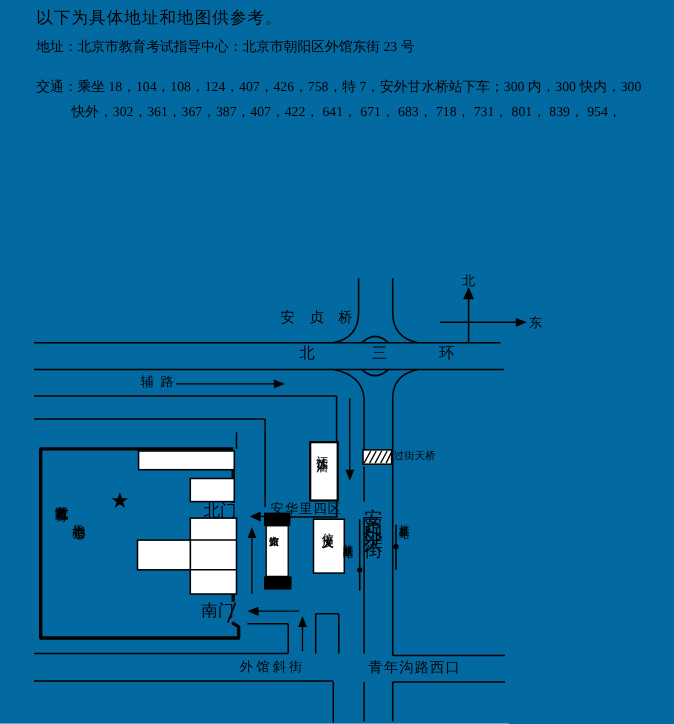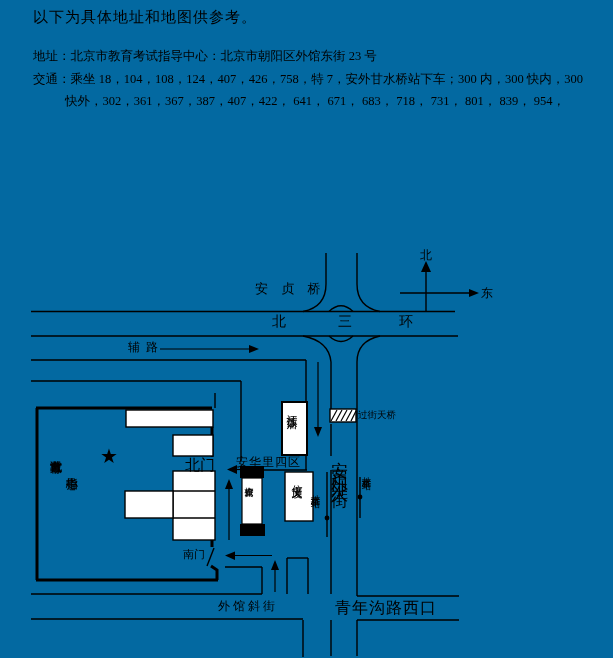--- a/index.html
+++ b/index.html
@@ -3,21 +3,21 @@
 <meta charset="utf-8">
 <style>
   html,body{margin:0;padding:0;background:#ffffff;}
   .page{
     position:relative;width:613px;height:658px;background:#0369a1;
     font-family:"Liberation Serif","DejaVu Serif",serif;color:#000;overflow:hidden;
   }
   .lbl{position:absolute;white-space:pre;line-height:1.05;}
   .v{writing-mode:vertical-rl;text-orientation:upright;}
   .title{left:33px;top:10px;font-size:15px;letter-spacing:1px;}
-  .addr{left:33px;top:50px;font-size:12.5px;}
+  .addr{left:33px;top:36px;font-size:12.5px;}
   .transport{position:absolute;left:33px;top:71px;font-size:12.5px;}
   .transport .tline{height:22px;white-space:pre;}
   .transport .tline.cont{padding-left:32px;}
   svg{position:absolute;left:0;top:0;}
   .map-label{position:absolute;white-space:pre;line-height:1;}
 </style>
 </head>
 <body>
 
 <div class="page">
@@ -140,25 +140,25 @@
     </g>
   </svg>
 
   <div class="map-label" style="left:255px;top:282px;font-size:13px;letter-spacing:5px;">安 贞 桥</div>
   <div class="map-label" style="left:272px;top:315px;font-size:14px;">北</div>
   <div class="map-label" style="left:338px;top:315px;font-size:14px;">三</div>
   <div class="map-label" style="left:399px;top:315px;font-size:14px;">环</div>
   <div class="map-label" style="left:128px;top:341px;font-size:12px;">辅  路</div>
   <div class="map-label" style="left:420px;top:249px;font-size:12px;">北</div>
   <div class="map-label" style="left:481px;top:287px;font-size:12px;">东</div>
-  <div class="map-label" style="left:236px;top:456px;font-size:12px;letter-spacing:1px;">安华里四区</div>
+  <div class="map-label" style="left:246px;top:456px;font-size:12px;letter-spacing:1px;">安华里四区</div>
   <div class="map-label" style="left:185px;top:458px;font-size:15px;">北门</div>
-  <div class="map-label" style="left:183px;top:549px;font-size:11px;">南门</div>
+  <div class="map-label" style="left:183px;top:549px;font-size:15px;">南门</div>
   <div class="map-label" style="left:218px;top:600px;font-size:12px;letter-spacing:3px;">外馆斜街</div>
-  <div class="map-label" style="left:335px;top:600px;font-size:16px;letter-spacing:1px;">青年沟路西口</div>
+  <div class="map-label" style="left:335px;top:600px;font-size:13px;letter-spacing:1px;">青年沟路西口</div>
   <div class="map-label v" style="left:331px;top:448px;font-size:17px;letter-spacing:6px;">安定门外大街</div>
   <div class="map-label v" style="left:310px;top:487px;font-size:9.5px;letter-spacing:1px;">甘水桥车站</div>
   <div class="map-label v" style="left:361px;top:469px;font-size:9.5px;letter-spacing:1px;">甘水桥车站</div>
   <div class="map-label v" style="left:286px;top:406px;font-size:11px;letter-spacing:1px;">江苏饭店</div>
   <div class="map-label v" style="left:291px;top:476px;font-size:11px;letter-spacing:1px;">信义大厦</div>
   <div class="map-label v" style="left:244px;top:480px;font-size:9px;">安贞旅馆</div>
   <div class="map-label" style="left:358px;top:411px;font-size:9.5px;">过街天桥</div>
   <div class="map-label v" style="left:50px;top:451px;font-size:12px;">北京市教育考试</div>
   <div class="map-label v" style="left:66px;top:468px;font-size:12px;">指导中心</div>
   <div class="map-label" style="left:100px;top:446px;font-size:20px;">★</div>

